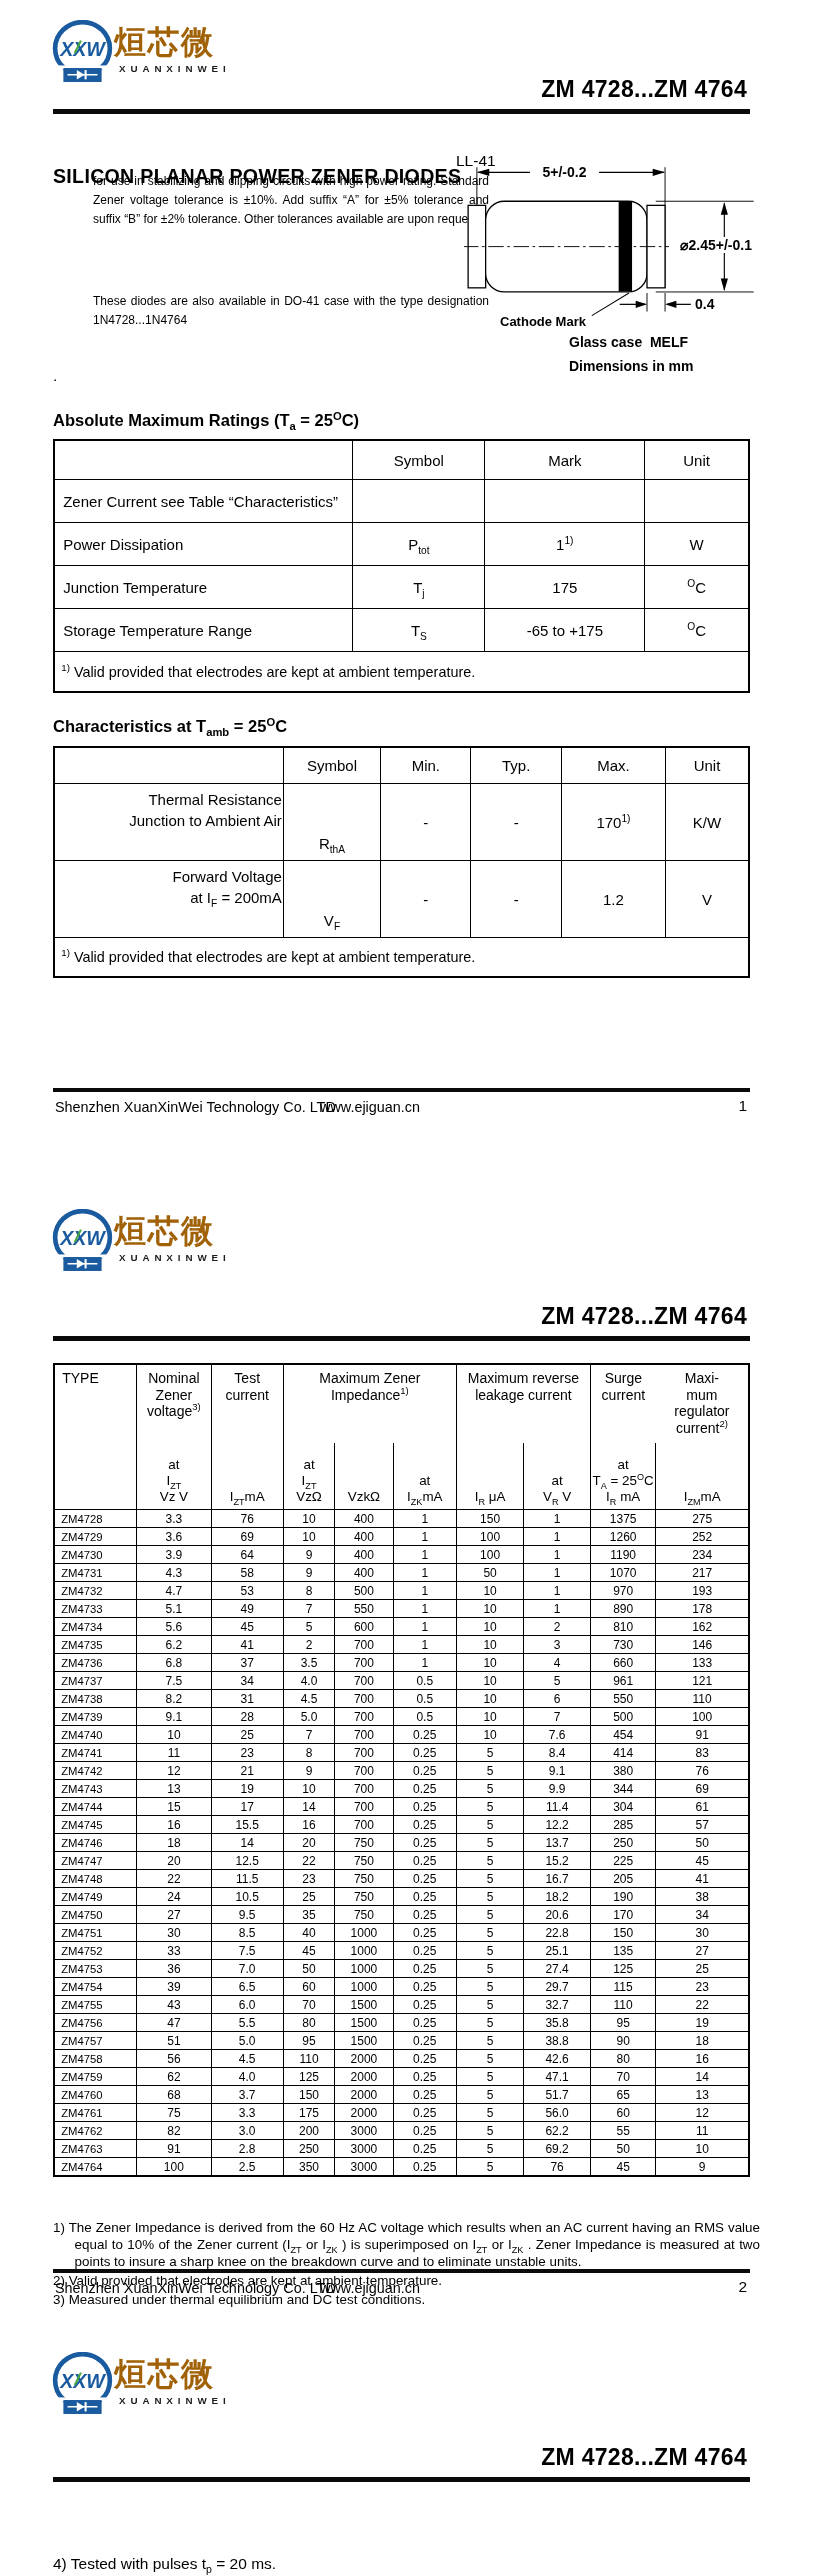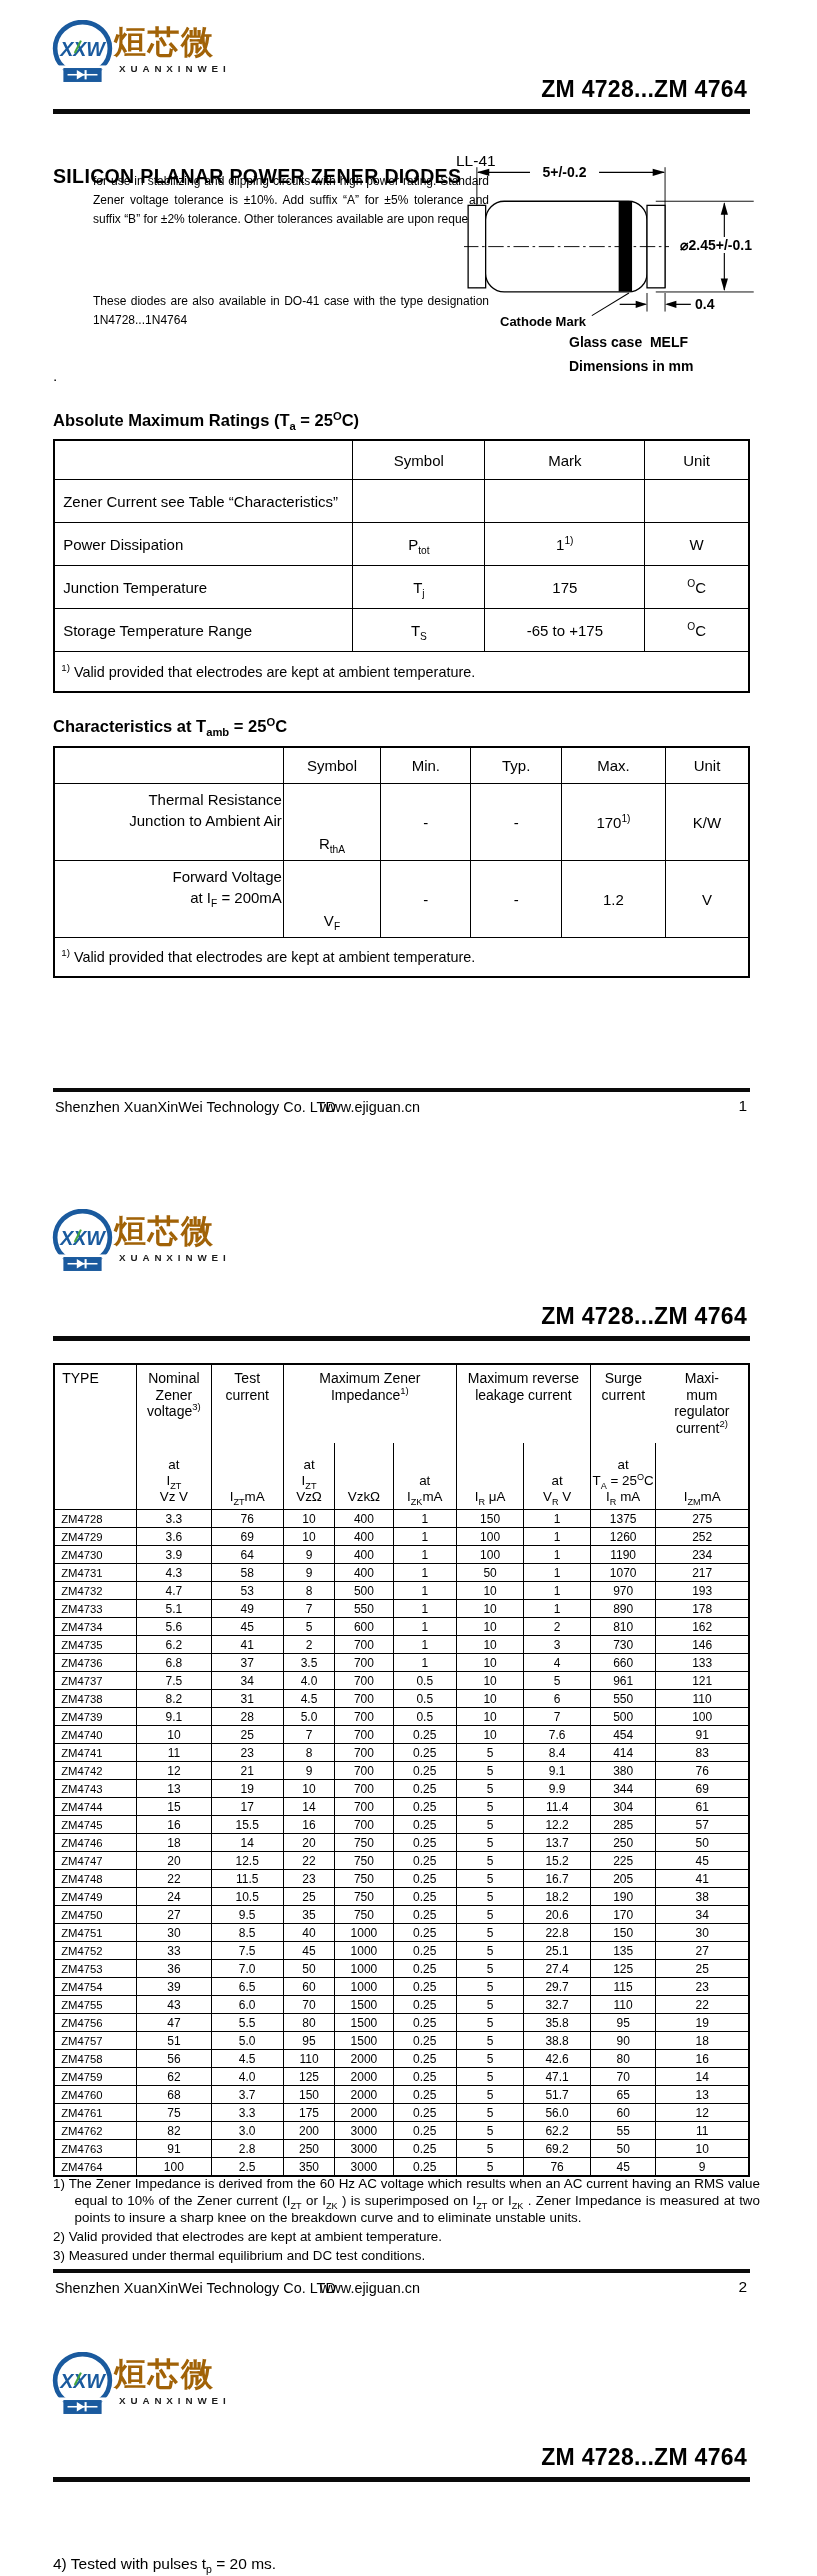--- a/index.html
+++ b/index.html
@@ -55,21 +55,21 @@
   .t2 tr.g th{border-bottom:none;vertical-align:top;padding-top:5.2px;font-size:14px;line-height:16.5px;height:72px;}
   .t2 tr.u th{border-top:none;vertical-align:bottom;padding-bottom:4.1px;font-size:13.4px;line-height:16px;height:61px;border-bottom:1.8px solid #000;}
   .t2 th.type-h{vertical-align:bottom;text-align:left;padding-left:7.2px;padding-bottom:13.4px;font-size:14.4px;border-bottom:1.8px solid #000;}
   .t2 th.nobr{border-right:none;}
   .t2 th.nobl{border-left:none;}
   .t2 td{border:1.3px solid #000;height:17px;font-size:12px;text-align:center;vertical-align:middle;padding:0;}
   .t2 td.tname{text-align:left;padding-left:6.2px;font-size:11.3px;}
 
   .fns{width:707px;}
   .fn{margin:0 0 2.1px 0;font-size:13.4px;line-height:17px;text-align:justify;}
-  .hang{padding-left:21.6px;text-indent:-21.6px;}
+  .hang{padding-left:21.6px;text-indent:-21.6px;margin-top:44px;}
   .note4{font-size:15.5px;}
 
   
   .footer-co,.footer-web{font-size:14.4px;}
   .footer-page{font-size:15.5px;width:36px;text-align:right;}
 
   sub{font-size:68%;line-height:0;}
   sup{font-size:68%;line-height:0;vertical-align:super;}
 </style>
 </head>

